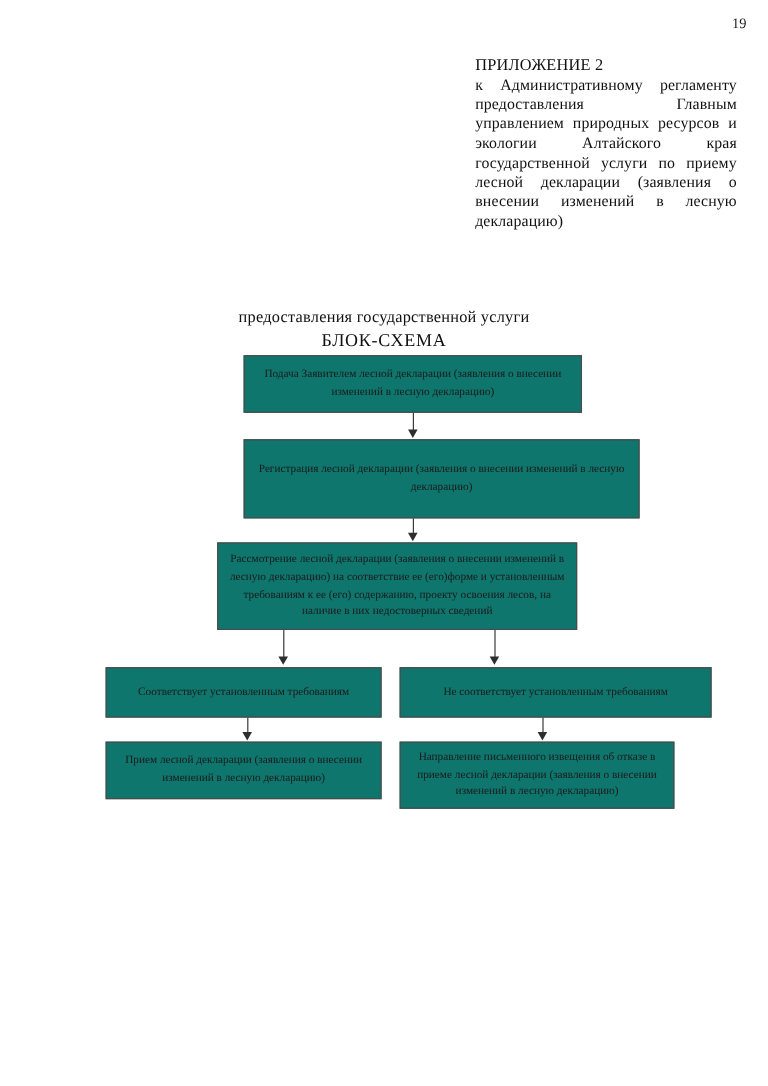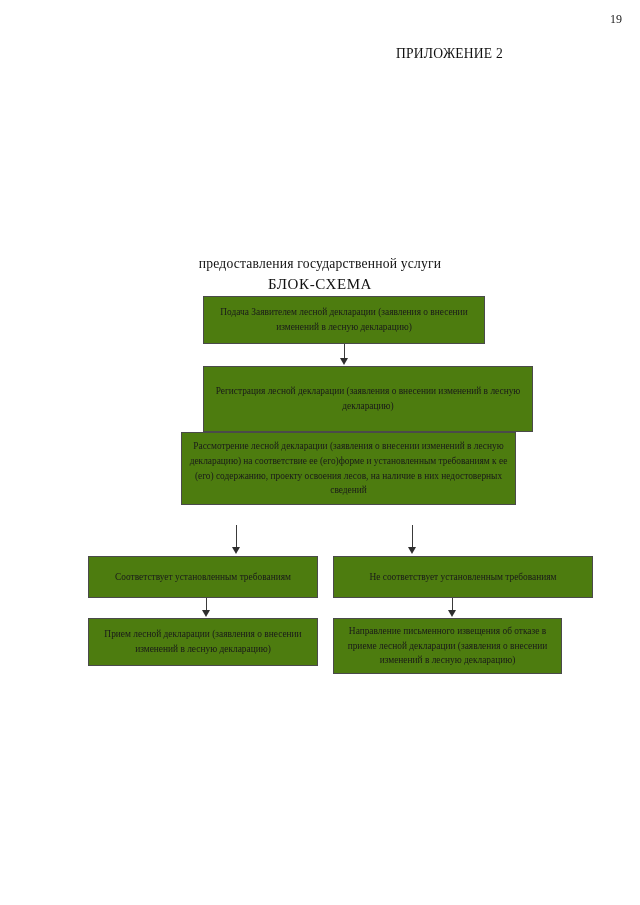--- a/index.html
+++ b/index.html
@@ -82,35 +82,35 @@
     left: 0;
     top: 0;
     width: 640px;
     height: 905px;
   }
 
   .node {
     position: absolute;
     box-sizing: border-box;
     border: 1px solid #4a4a4a;
-    background: #4d7c0f;
+    background: #0f766e;
     display: flex;
     align-items: center;
     justify-content: flex-end;
     text-align: center;
     font-size: 9.4px;
     line-height: 1.55;
     color: #1a1a1a;
     padding: 3px 7px;
   }
   .node .ntext { display: block; width: 100%; }
 
   #node-submit   { left: 203px; top: 296px;  width: 282px; height: 48px; }
   #node-register { left: 203px; top: 366px;  width: 330px; height: 66px; }
-  #node-review   { left: 181px; top: 432px;  width: 335px; height: 73px; }
+  #node-review   { left: 181px; top: 452px;  width: 300px; height: 73px; }
   #node-compliant     { left: 88px;  top: 556px; width: 230px; height: 42px; }
   #node-non-compliant { left: 333px; top: 556px; width: 260px; height: 42px; }
   #node-accept   { left: 88px;  top: 618px; width: 230px; height: 48px; }
   #node-refusal  { left: 333px; top: 618px; width: 229px; height: 56px; }
 
   
   .conn {
     position: absolute;
     width: 1px;
     background: #3a3a3a;
@@ -145,20 +145,21 @@
 </style>
 </head>
 <body>
 
 <div class="page">
 
   <div class="page-number">19</div>
 
   <div class="appendix-block">
     <div class="appendix-title">ПРИЛОЖЕНИЕ 2</div>
+    <div class="appendix-body">к Административному регламенту предоставления Главным управлением природных ресурсов и экологии Алтайского края государственной услуги по приему лесной декларации (заявления о внесении изменений в лесную декларацию)</div>
   </div>
 
   <div class="doc-title">БЛОК-СХЕМА</div>
   <div class="doc-subtitle">предоставления государственной услуги</div>
 
   <div class="flow">
 
     <div class="node" id="node-submit">
       <span class="ntext">Подача Заявителем лесной декларации (заявления о внесении изменений в лесную декларацию)</span>
     </div>

